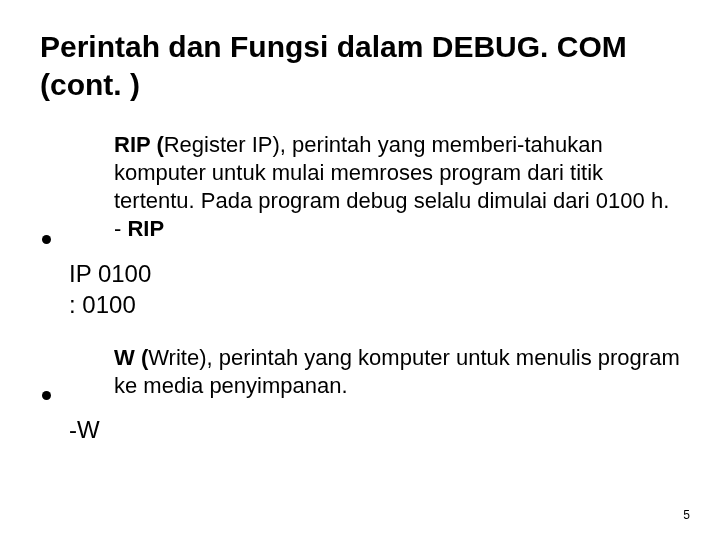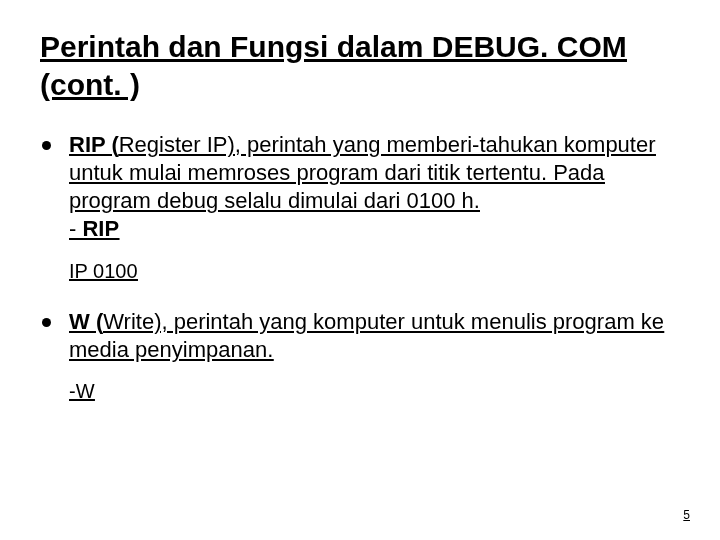--- a/index.html
+++ b/index.html
@@ -1,53 +1,54 @@
 <!DOCTYPE html>
 <html><head>
 <meta charset="utf-8">
 <style>
-  * { margin: 0; padding: 0; box-sizing: border-box; text-decoration: underline; }
+  * { margin: 0; padding: 0; box-sizing: border-box; }
   body {
     width: 720px;
     height: 540px;
     background: #ffffff;
     font-family: Arial, Helvetica, sans-serif;
     color: #000;
     position: relative;
     padding: 28px 40px 20px 40px;
   }
   .title {
     font-size: 30px;
     font-weight: bold;
     line-height: 1.25;
     margin-bottom: 28px;
   }
   .bullet-item {
     display: flex;
-    align-items: flex-start;
+    align-items: flex-end;
     margin-bottom: 6px;
+    gap: 45px;
   }
   .bullet-dot {
     width: 9px;
     height: 9px;
     background: #000;
     border-radius: 50%;
     flex: 0 0 auto;
     margin-top: 10px;
     margin-right: 18px;
     margin-left: 2px;
   }
   .bullet-body {
     flex: 1 1 auto;
     font-size: 22px;
     line-height: 1.28;
   }
   .bold { font-weight: bold; }
   .sub {
-    font-size: 20px;
+    font-size: 24px;
     line-height: 1.3;
     margin-left: 29px;
     margin-top: 14px;
     margin-bottom: 24px;
   }
   .page-num {
     position: absolute;
     bottom: 18px;
     right: 30px;
     font-size: 12px;
@@ -60,20 +61,21 @@
 
 <div class="bullet-item">
   <div class="bullet-dot"></div>
   <div class="bullet-body">
     <span class="bold">RIP (</span><span>Register IP), perintah yang memberi-tahukan komputer untuk mulai memroses program dari titik tertentu.  Pada program debug selalu dimulai dari 0100 h.</span><br>
     <span>- </span><span class="bold">RIP</span>
   </div>
 </div>
 <div class="sub">
   <div>IP 0100</div>
+  <div>: 0100</div>
 </div>
 
 <div class="bullet-item">
   <div class="bullet-dot"></div>
   <div class="bullet-body">
     <span class="bold">W (</span><span>Write), perintah yang komputer untuk menulis program ke media penyimpanan.</span>
   </div>
 </div>
 <div class="sub">
   <div>-W</div>

